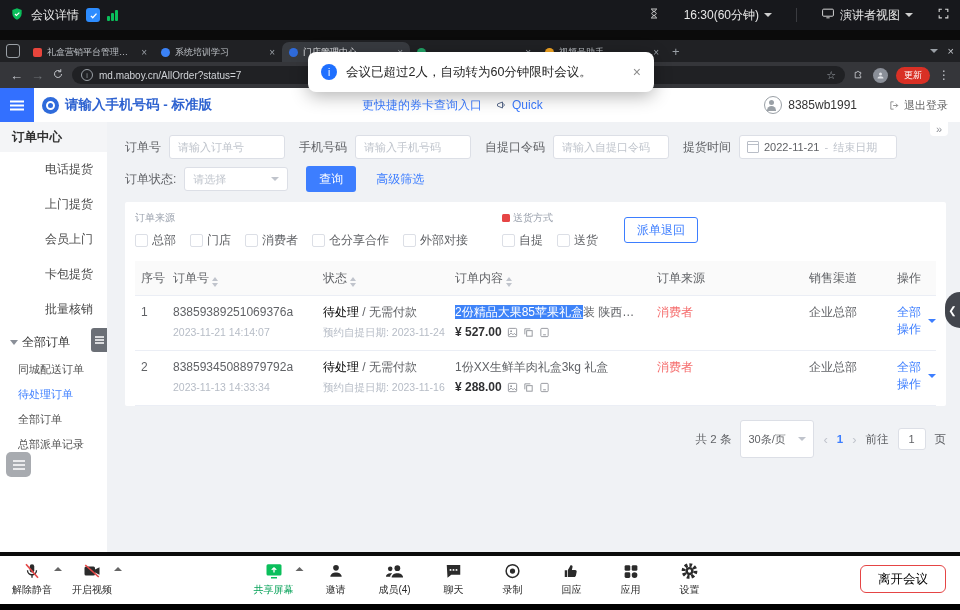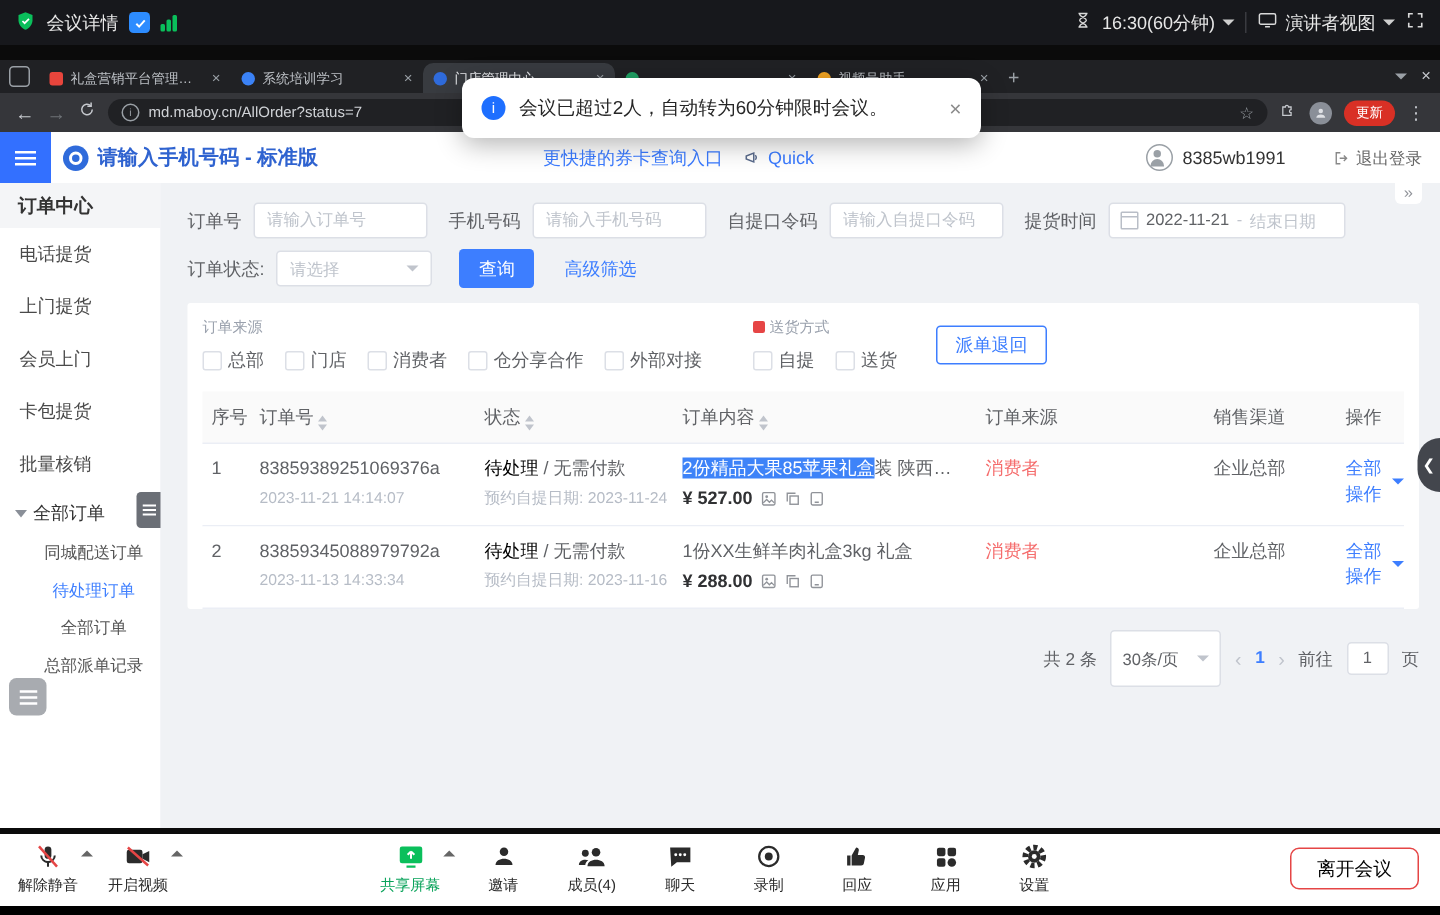--- a/index.html
+++ b/index.html
@@ -2,21 +2,21 @@
 <html><head>
 <meta charset="utf-8">
 <style>
   html,body{margin:0;padding:0;}
   body{width:960px;height:610px;position:relative;overflow:hidden;background:#000;
        font-family:"Liberation Sans","DejaVu Sans",sans-serif;}
   
   .topbar{position:absolute;top:0;left:0;right:0;height:30px;background:#17181c;display:flex;
           align-items:center;color:#e8e8e8;font-size:12px;padding:0 10px;box-sizing:border-box;z-index:60;}
   .tb-left{display:flex;align-items:center;gap:7px;}
-  .tb-right{margin-left:auto;display:flex;align-items:center;gap:7px;}
+  .tb-right{margin-left:auto;display:flex;align-items:center;gap:24px;}
   .badge-blue{width:14px;height:14px;background:#2d8cff;border-radius:3px;display:flex;align-items:center;justify-content:center;}
   .sigbars{display:flex;align-items:flex-end;gap:1.5px;height:12px;}
   .sigbars i{width:2.5px;background:#0abf5b;border-radius:1px;display:block;}
   .caret-dn{width:0;height:0;border-left:4px solid transparent;border-right:4px solid transparent;border-top:4px solid #cfcfcf;display:inline-block;}
   .tb-div{width:1px;height:14px;background:#3a3b40;}
   .tb-group{display:flex;align-items:center;gap:5px;cursor:default;}
   
   .share{position:absolute;top:30px;left:0;right:0;height:526px;background:#0b0b0b;}
   .browser{position:absolute;top:10px;left:0;right:0;bottom:4px;background:#f0f2f5;display:flex;flex-direction:column;}
   .tabstrip{height:22px;background:#202124;display:flex;align-items:flex-end;padding:0 6px 0 4px;flex:none;}
@@ -51,24 +51,24 @@
   .quick{display:flex;align-items:center;gap:4px;color:#3b7bff;font-size:12px;margin-left:14px;}
   .hdr-user{margin-left:auto;display:flex;align-items:center;gap:6px;font-size:12px;color:#333;}
   .user-ic{width:16px;height:16px;border-radius:50%;border:1.4px solid #9aa0a6;position:relative;}
   .user-ic:after{content:"";position:absolute;left:4px;top:2.5px;width:5px;height:5px;border-radius:50%;background:#9aa0a6;}
   .user-ic:before{content:"";position:absolute;left:2px;top:8.5px;width:9px;height:5px;border-radius:5px 5px 0 0;background:#9aa0a6;}
   .logout{display:flex;align-items:center;gap:4px;color:#666;font-size:11px;margin:0 12px 0 26px;}
   .site-body{position:absolute;top:34px;bottom:0;left:0;right:0;display:flex;}
   
   .sidebar{width:107px;background:#fff;font-size:12px;color:#4a4a4a;position:relative;flex:none;}
   .side-section{height:30px;line-height:30px;padding-left:12px;font-weight:bold;color:#333;background:#f4f5f7;font-size:12.5px;}
-  .side-item{height:35px;line-height:35px;padding-left:13px;}
+  .side-item{height:35px;line-height:35px;padding-left:13px;margin-left:32px;}
   .side-group{height:30px;line-height:30px;padding-left:10px;color:#333;display:flex;align-items:center;gap:4px;}
   .tri{width:0;height:0;border-left:4px solid transparent;border-right:4px solid transparent;border-top:5px solid #8a8f98;display:inline-block;}
-  .side-sub{height:25px;line-height:25px;padding-left:18px;font-size:11px;color:#555;white-space:nowrap;text-align:center;}
+  .side-sub{height:25px;line-height:25px;padding-left:18px;font-size:11px;color:#555;white-space:nowrap;}
   .side-sub.active{color:#4080ff;}
   .float-mini{position:absolute;right:0;top:206px;width:16px;height:24px;background:#6b6f76;border-radius:3px 0 0 3px;
               display:flex;align-items:center;justify-content:center;z-index:6;}
   .float-list{position:absolute;left:6px;top:330px;width:25px;height:25px;background:#a8abb0;border-radius:5px;
               display:flex;align-items:center;justify-content:center;z-index:6;}
   
   .content{flex:1;position:relative;padding:6px 14px 0 18px;box-sizing:border-box;overflow:hidden;background:#f0f2f5;}
   .collapse-tab{position:absolute;top:0;right:12px;background:#fff;color:#909399;font-size:11px;
                 padding:1px 6px;border-radius:0 0 4px 4px;}
   .frow{display:flex;align-items:center;margin-top:7px;font-size:12px;color:#606266;gap:6px;white-space:nowrap;}

